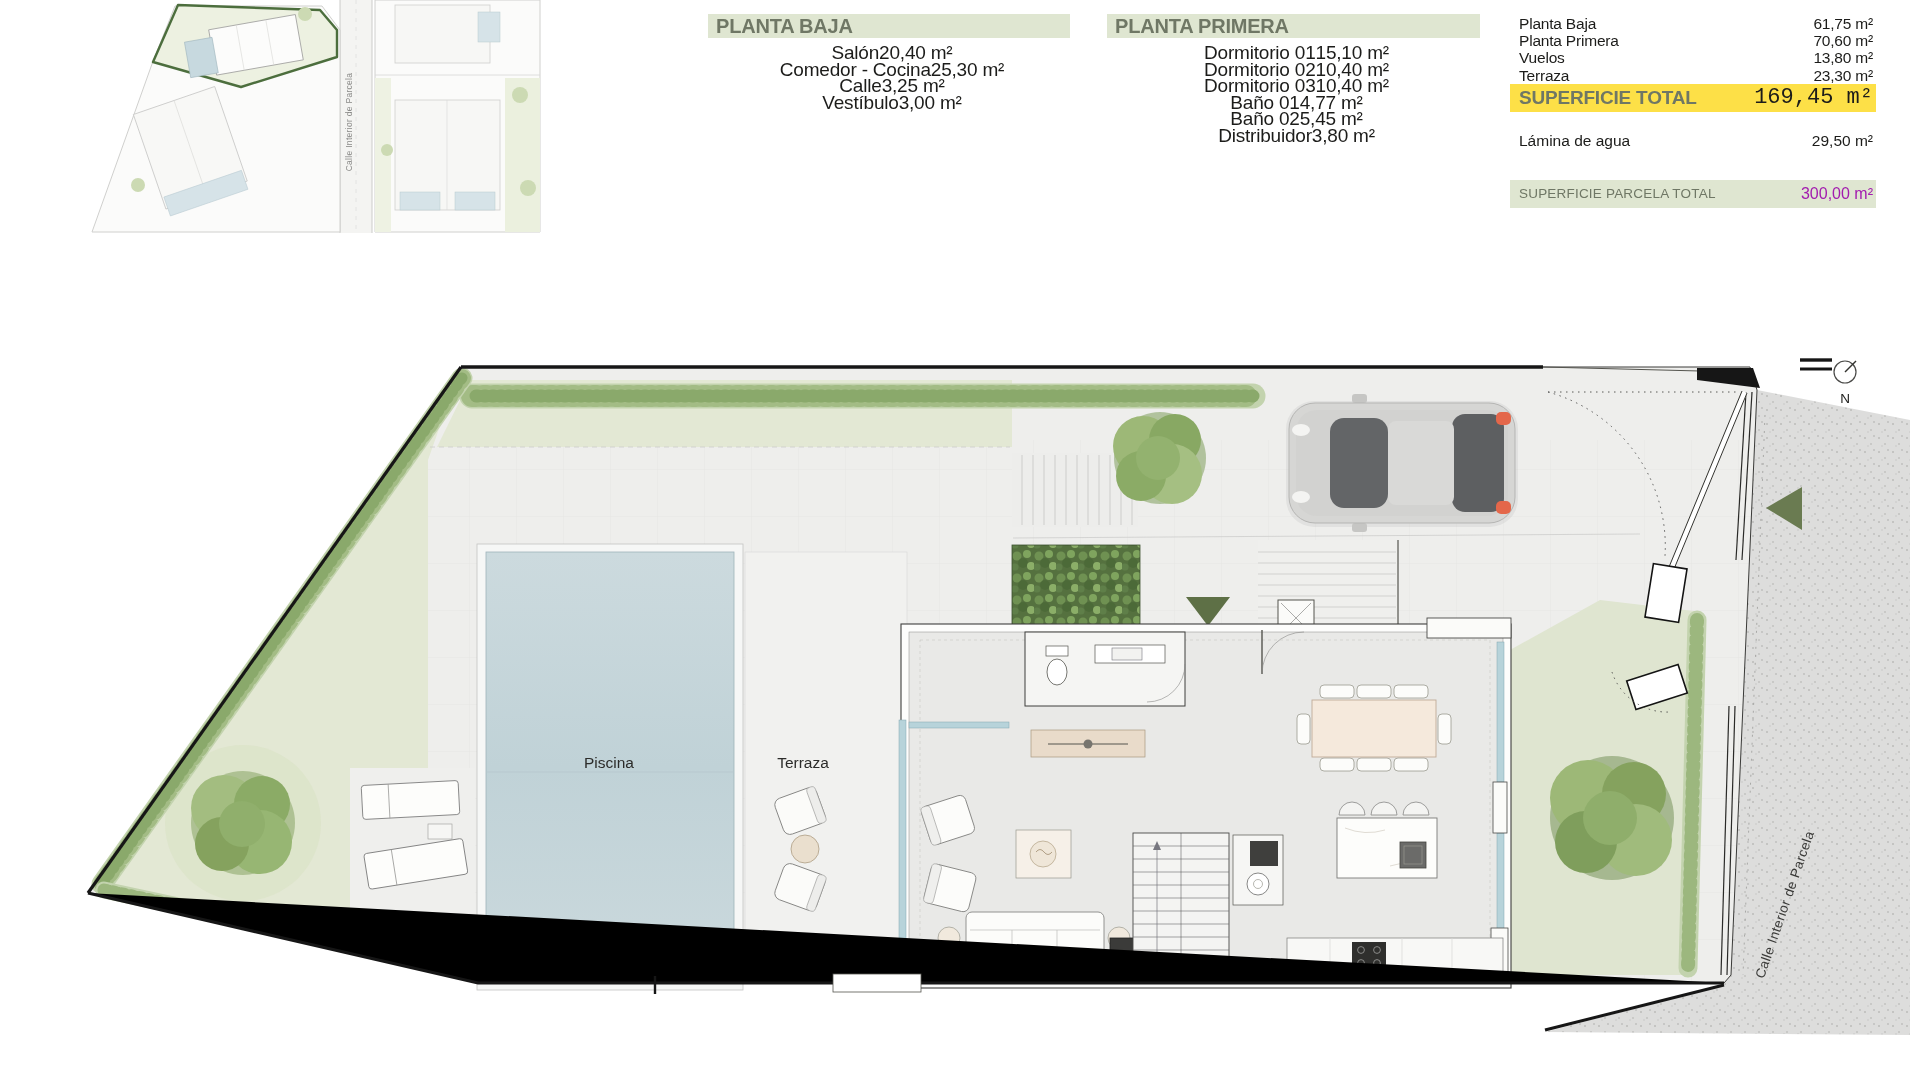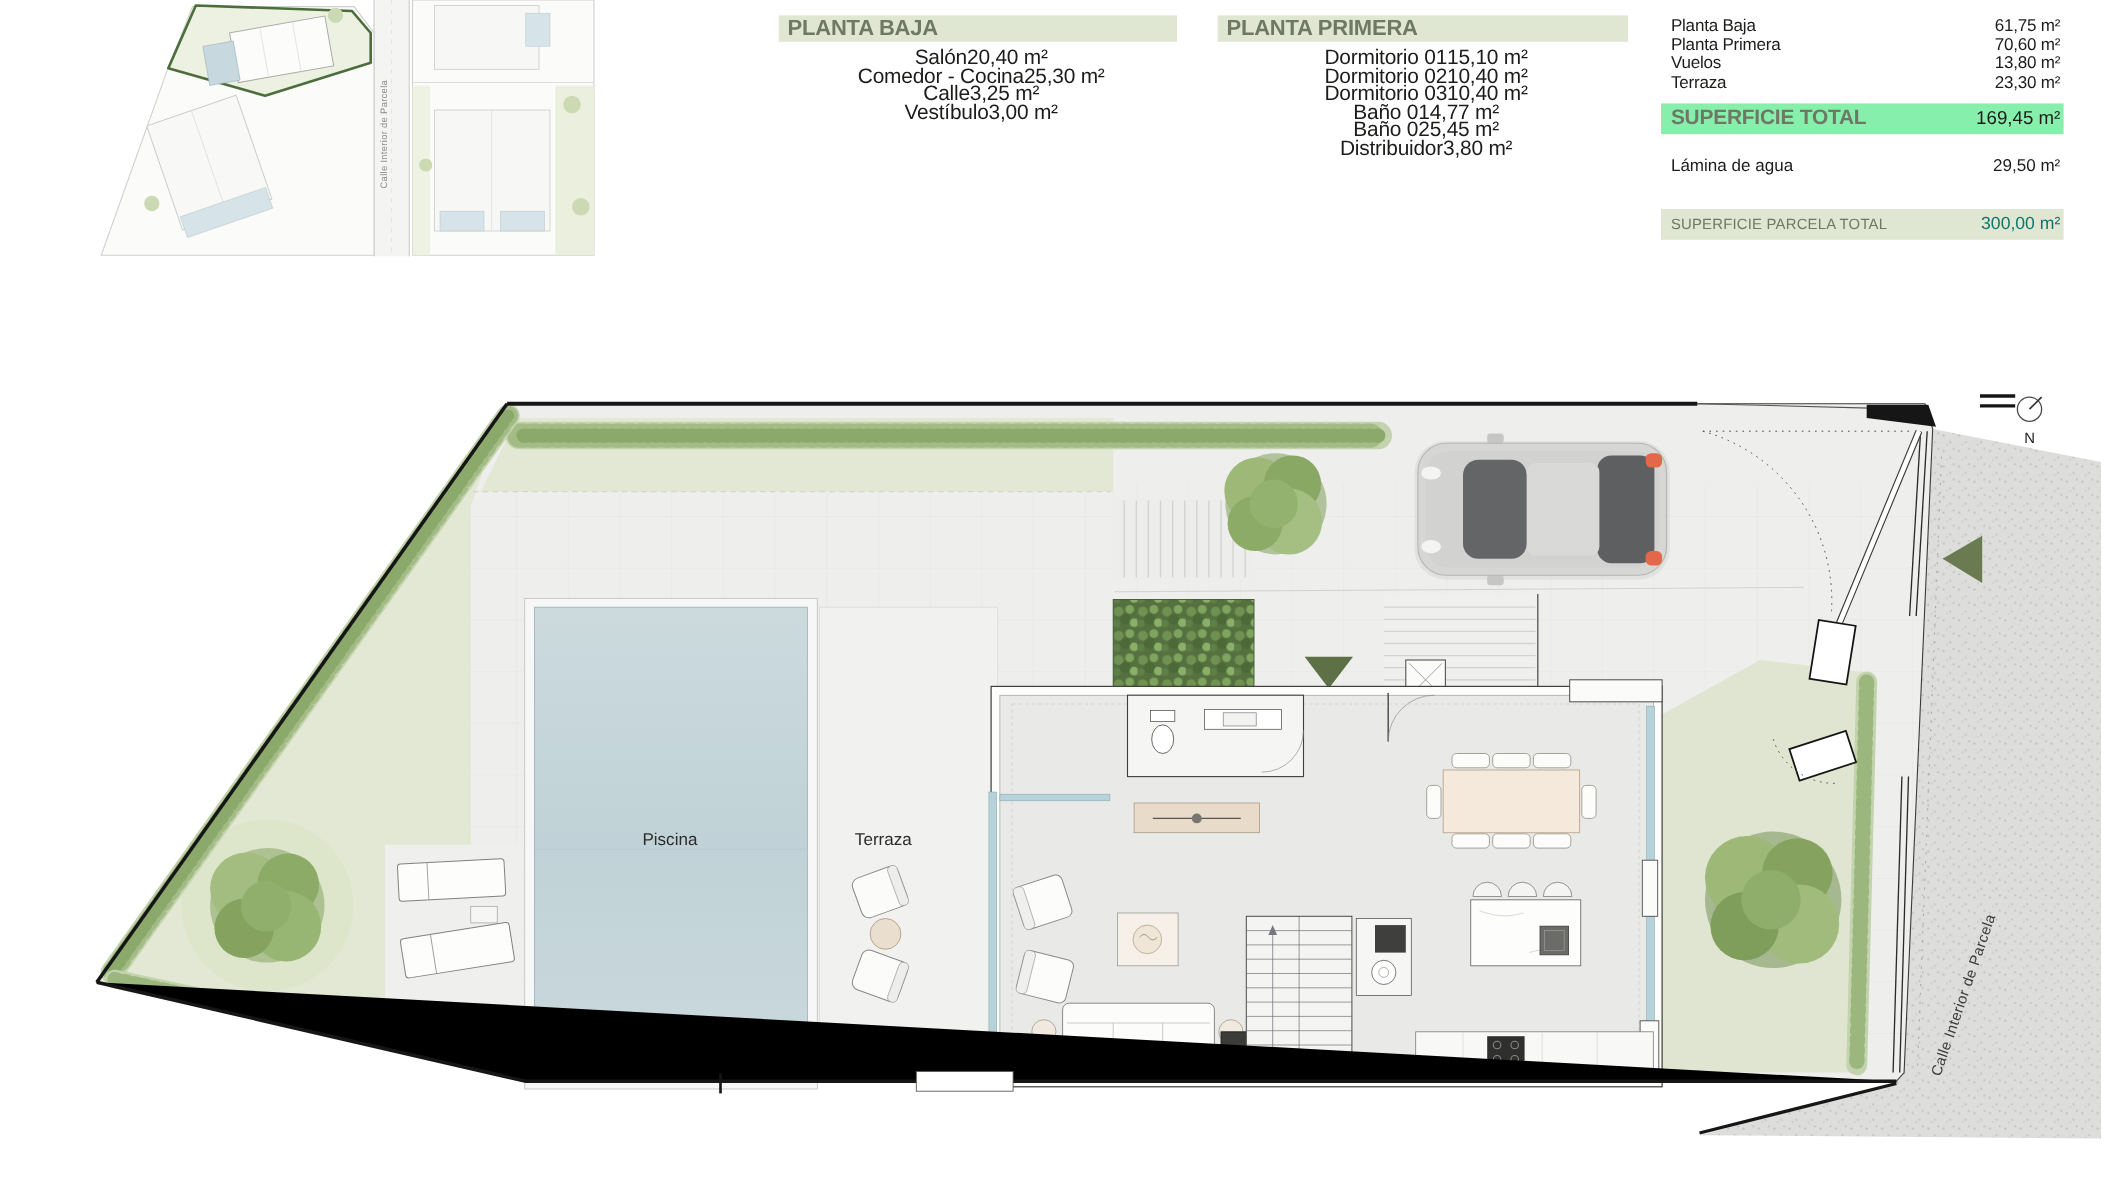--- a/index.html
+++ b/index.html
@@ -11,30 +11,30 @@
   .t-head{background:#dfe6d1;color:#6f7765;font-weight:bold;font-size:20px;
           letter-spacing:-0.2px;height:22px;line-height:22px;padding:1px 6px 1px 8px;margin-top:2px;}
   .t-rows{margin-top:7px;}
   .t-row{display:flex;justify-content:center;padding:0 3px 0 9px;
          font-size:19px;line-height:16.5px;letter-spacing:-0.2px;color:#1c1c1a;}
   .t-val{text-align:right;white-space:nowrap;}
   
   .sum-rows{margin-top:3px;}
   .sum-row{display:flex;justify-content:space-between;padding:0 3px 0 9px;
            font-size:15.5px;line-height:17.2px;letter-spacing:-0.2px;}
-  .sum-total{margin-top:10px;background:#86efac;height:28px;display:flex;align-items:center;
+  .sum-total{background:#fde047;height:28px;display:flex;align-items:center;
              justify-content:space-between;padding:0 3px 0 9px;}
   .sum-total .lab{color:#6f7765;font-weight:bold;font-size:19px;letter-spacing:-0.2px;}
-  .sum-total .val{font-size:17px;color:#1c1c1a;}
+  .sum-total .val{font-size:22px;color:#1c1c1a;font-family:Liberation Mono, monospace;}
   .sum-water{margin-top:20px;display:flex;justify-content:space-between;
              padding:0 3px 0 9px;font-size:15.5px;}
   .sum-parcel{margin-top:30px;background:#dfe6d1;height:28px;display:flex;align-items:center;
               justify-content:space-between;padding:0 3px 0 9px;}
   .sum-parcel .lab{color:#6f7765;font-size:13.5px;letter-spacing:0.2px;}
-  .sum-parcel .val{font-size:16px;color:#0f766e;}
+  .sum-parcel .val{font-size:16px;color:#a21caf;}
 </style>
 </head>
 <body>
 
 <div class="page">
 
 <svg class="plan-svg" viewBox="0 0 1920 1080">
   <defs>
     <linearGradient id="poolGrad" x1="0" y1="0" x2="0" y2="1">
       <stop offset="0" stop-color="#ccdade"></stop>

